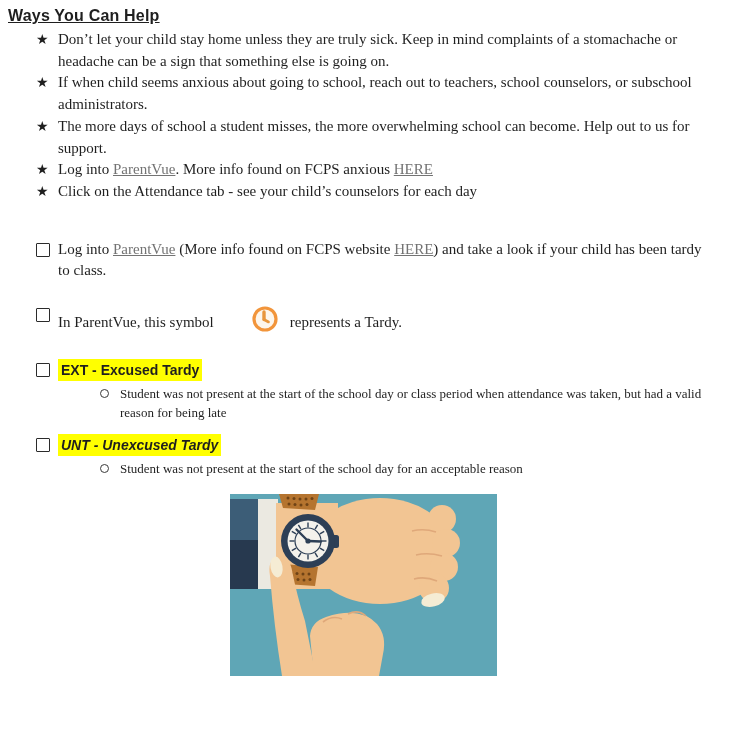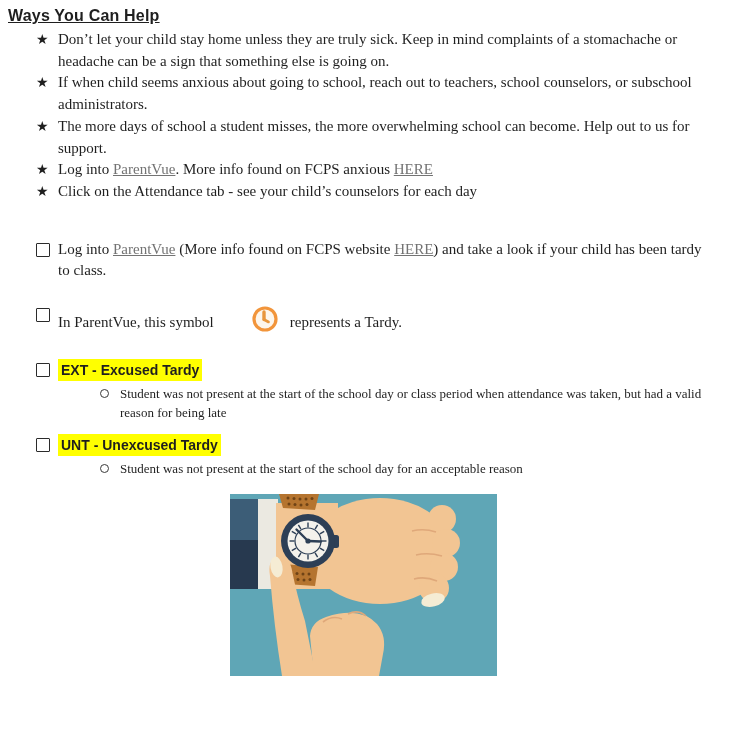--- a/index.html
+++ b/index.html
@@ -101,21 +101,21 @@
           <span class="hl">EXT - Excused Tardy</span>
         </div>
         <ul class="sub-list">
           <li class="sub-item">
             <span class="sub-circle"></span>
             <span class="txt">Student was not present at the start of the school day or class period when attendance was taken, but had a valid reason for being late</span>
           </li>
         </ul>
       </li>
       <li class="gap-unt">
-        <div class="item" style="margin-left:28px;">
+        <div class="item" style="margin-left:28px;font-style:italic;">
           <span class="cbx"></span>
           <span class="hl">UNT - Unexcused Tardy</span>
         </div>
         <ul class="sub-list">
           <li class="sub-item">
             <span class="sub-circle"></span>
             <span class="txt">Student was not present at the start of the school day for an acceptable reason</span>
           </li>
         </ul>
       </li>

